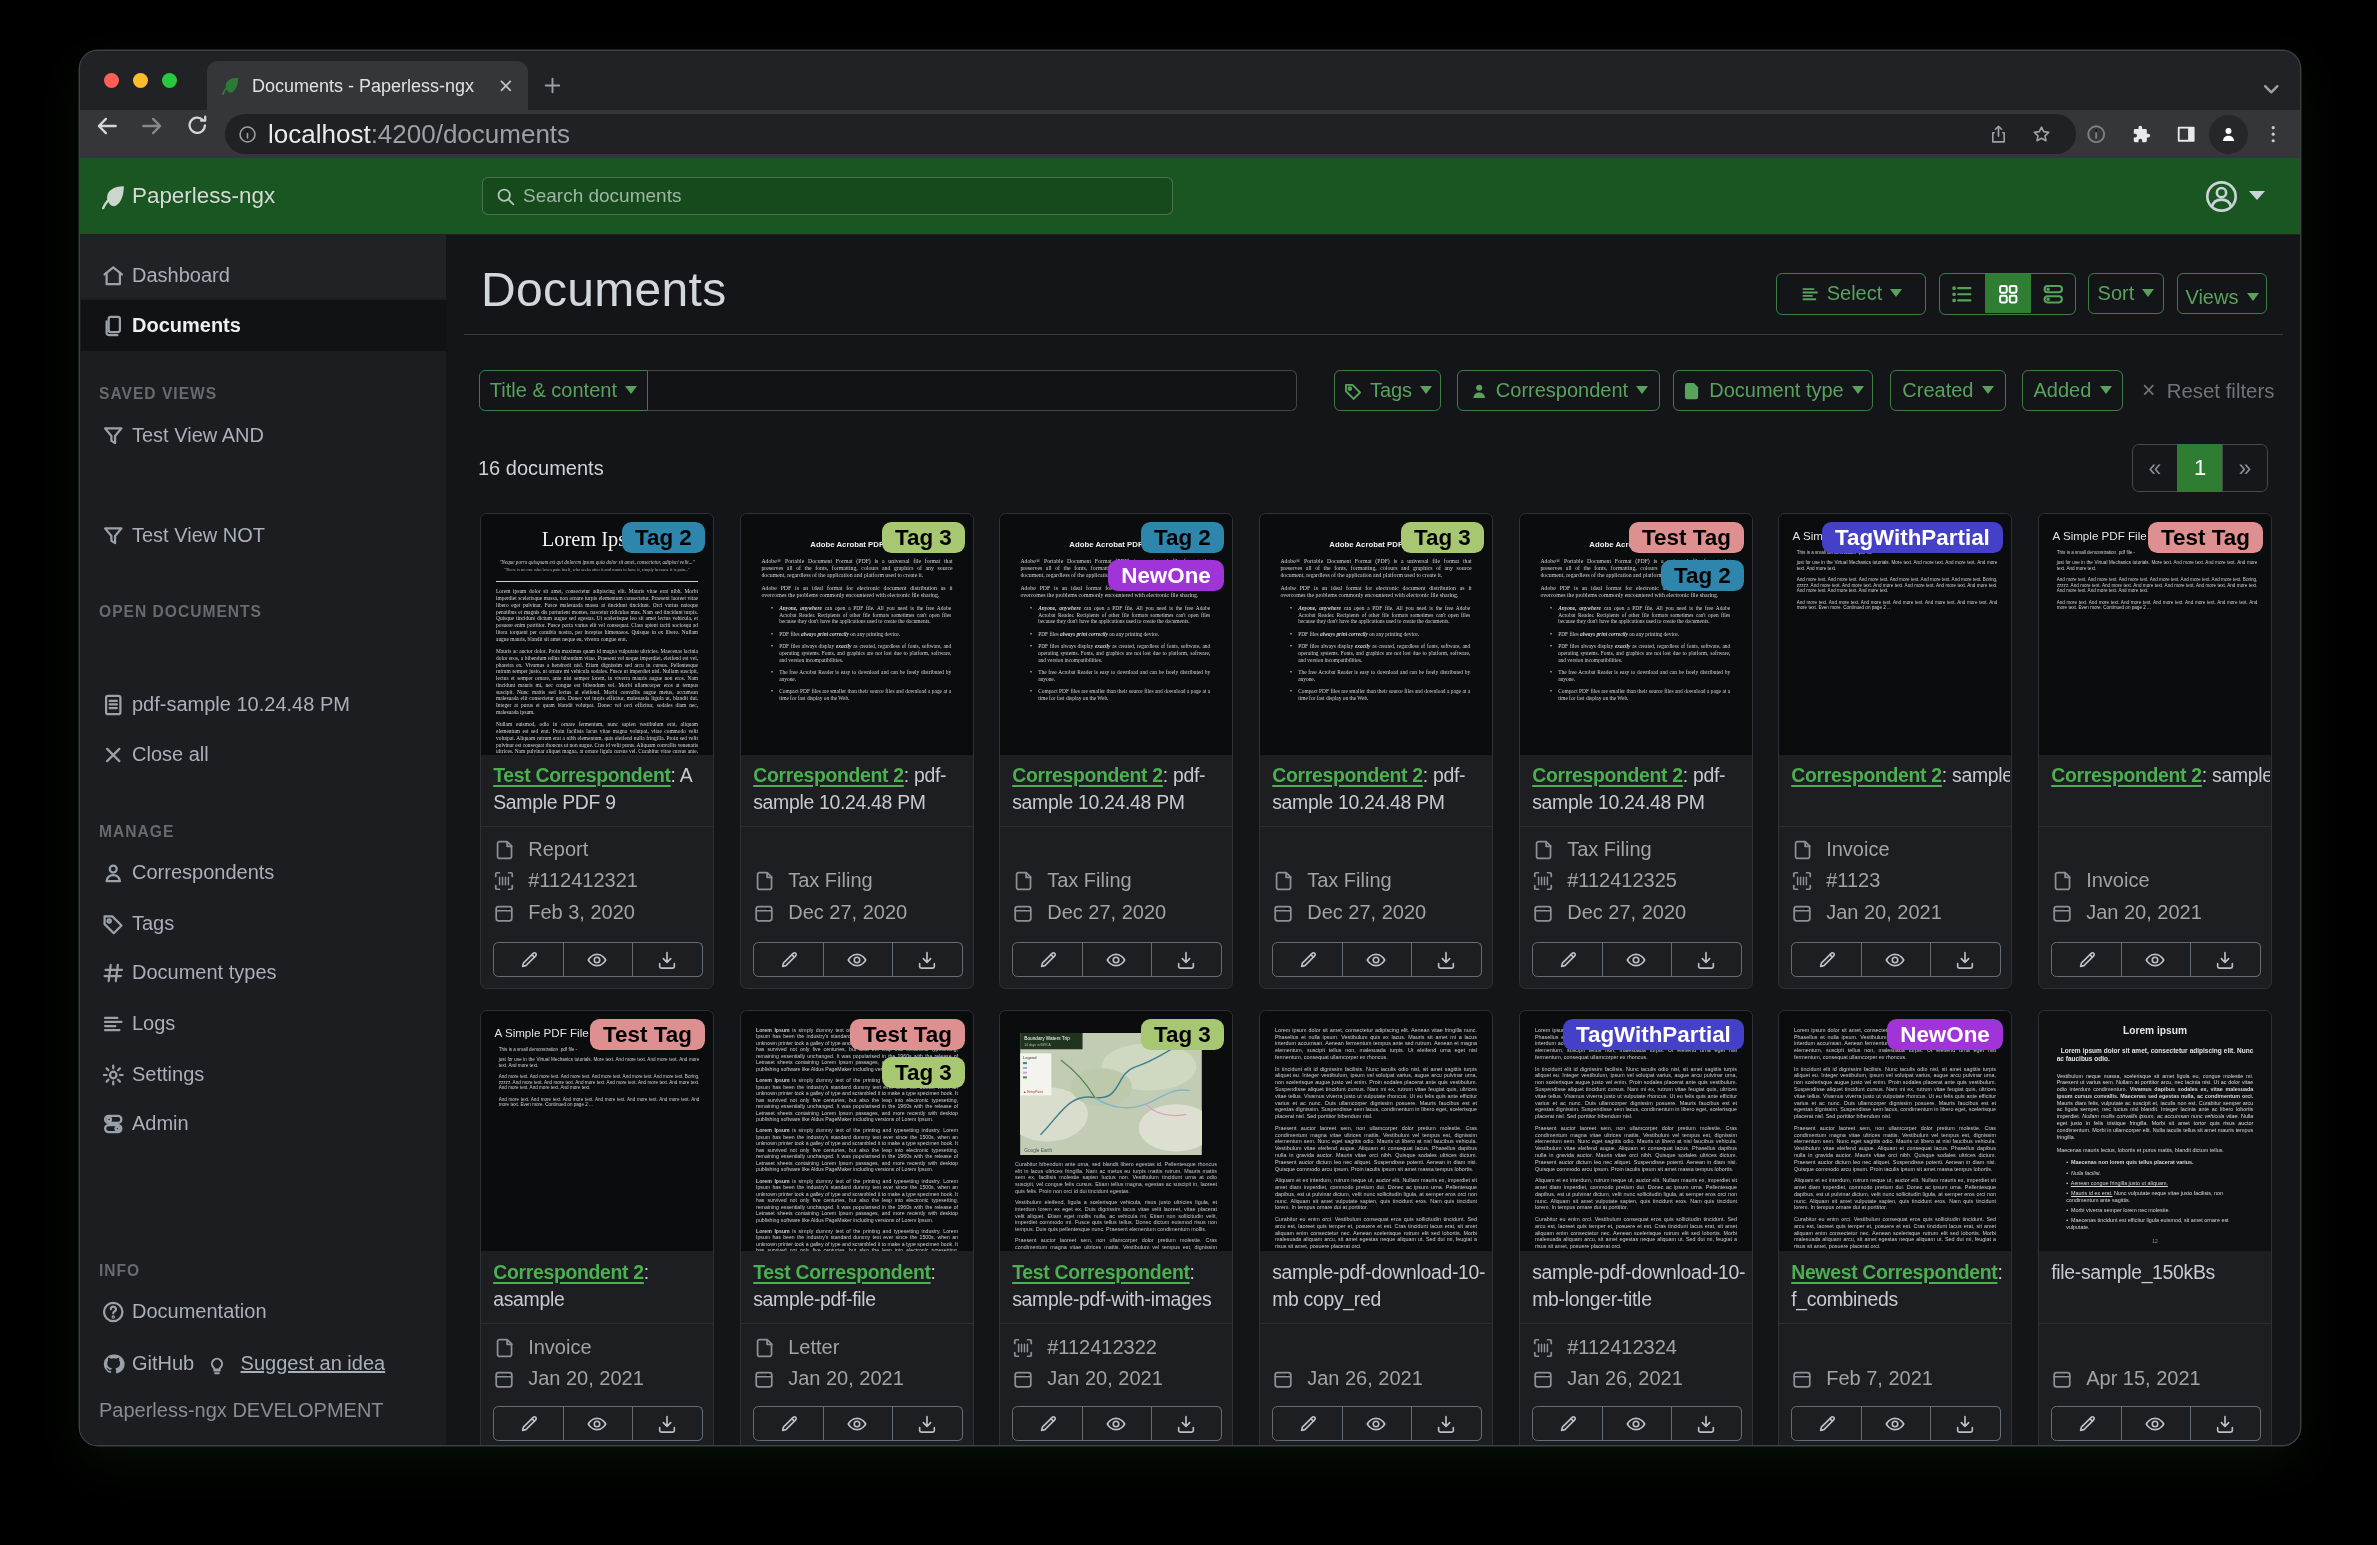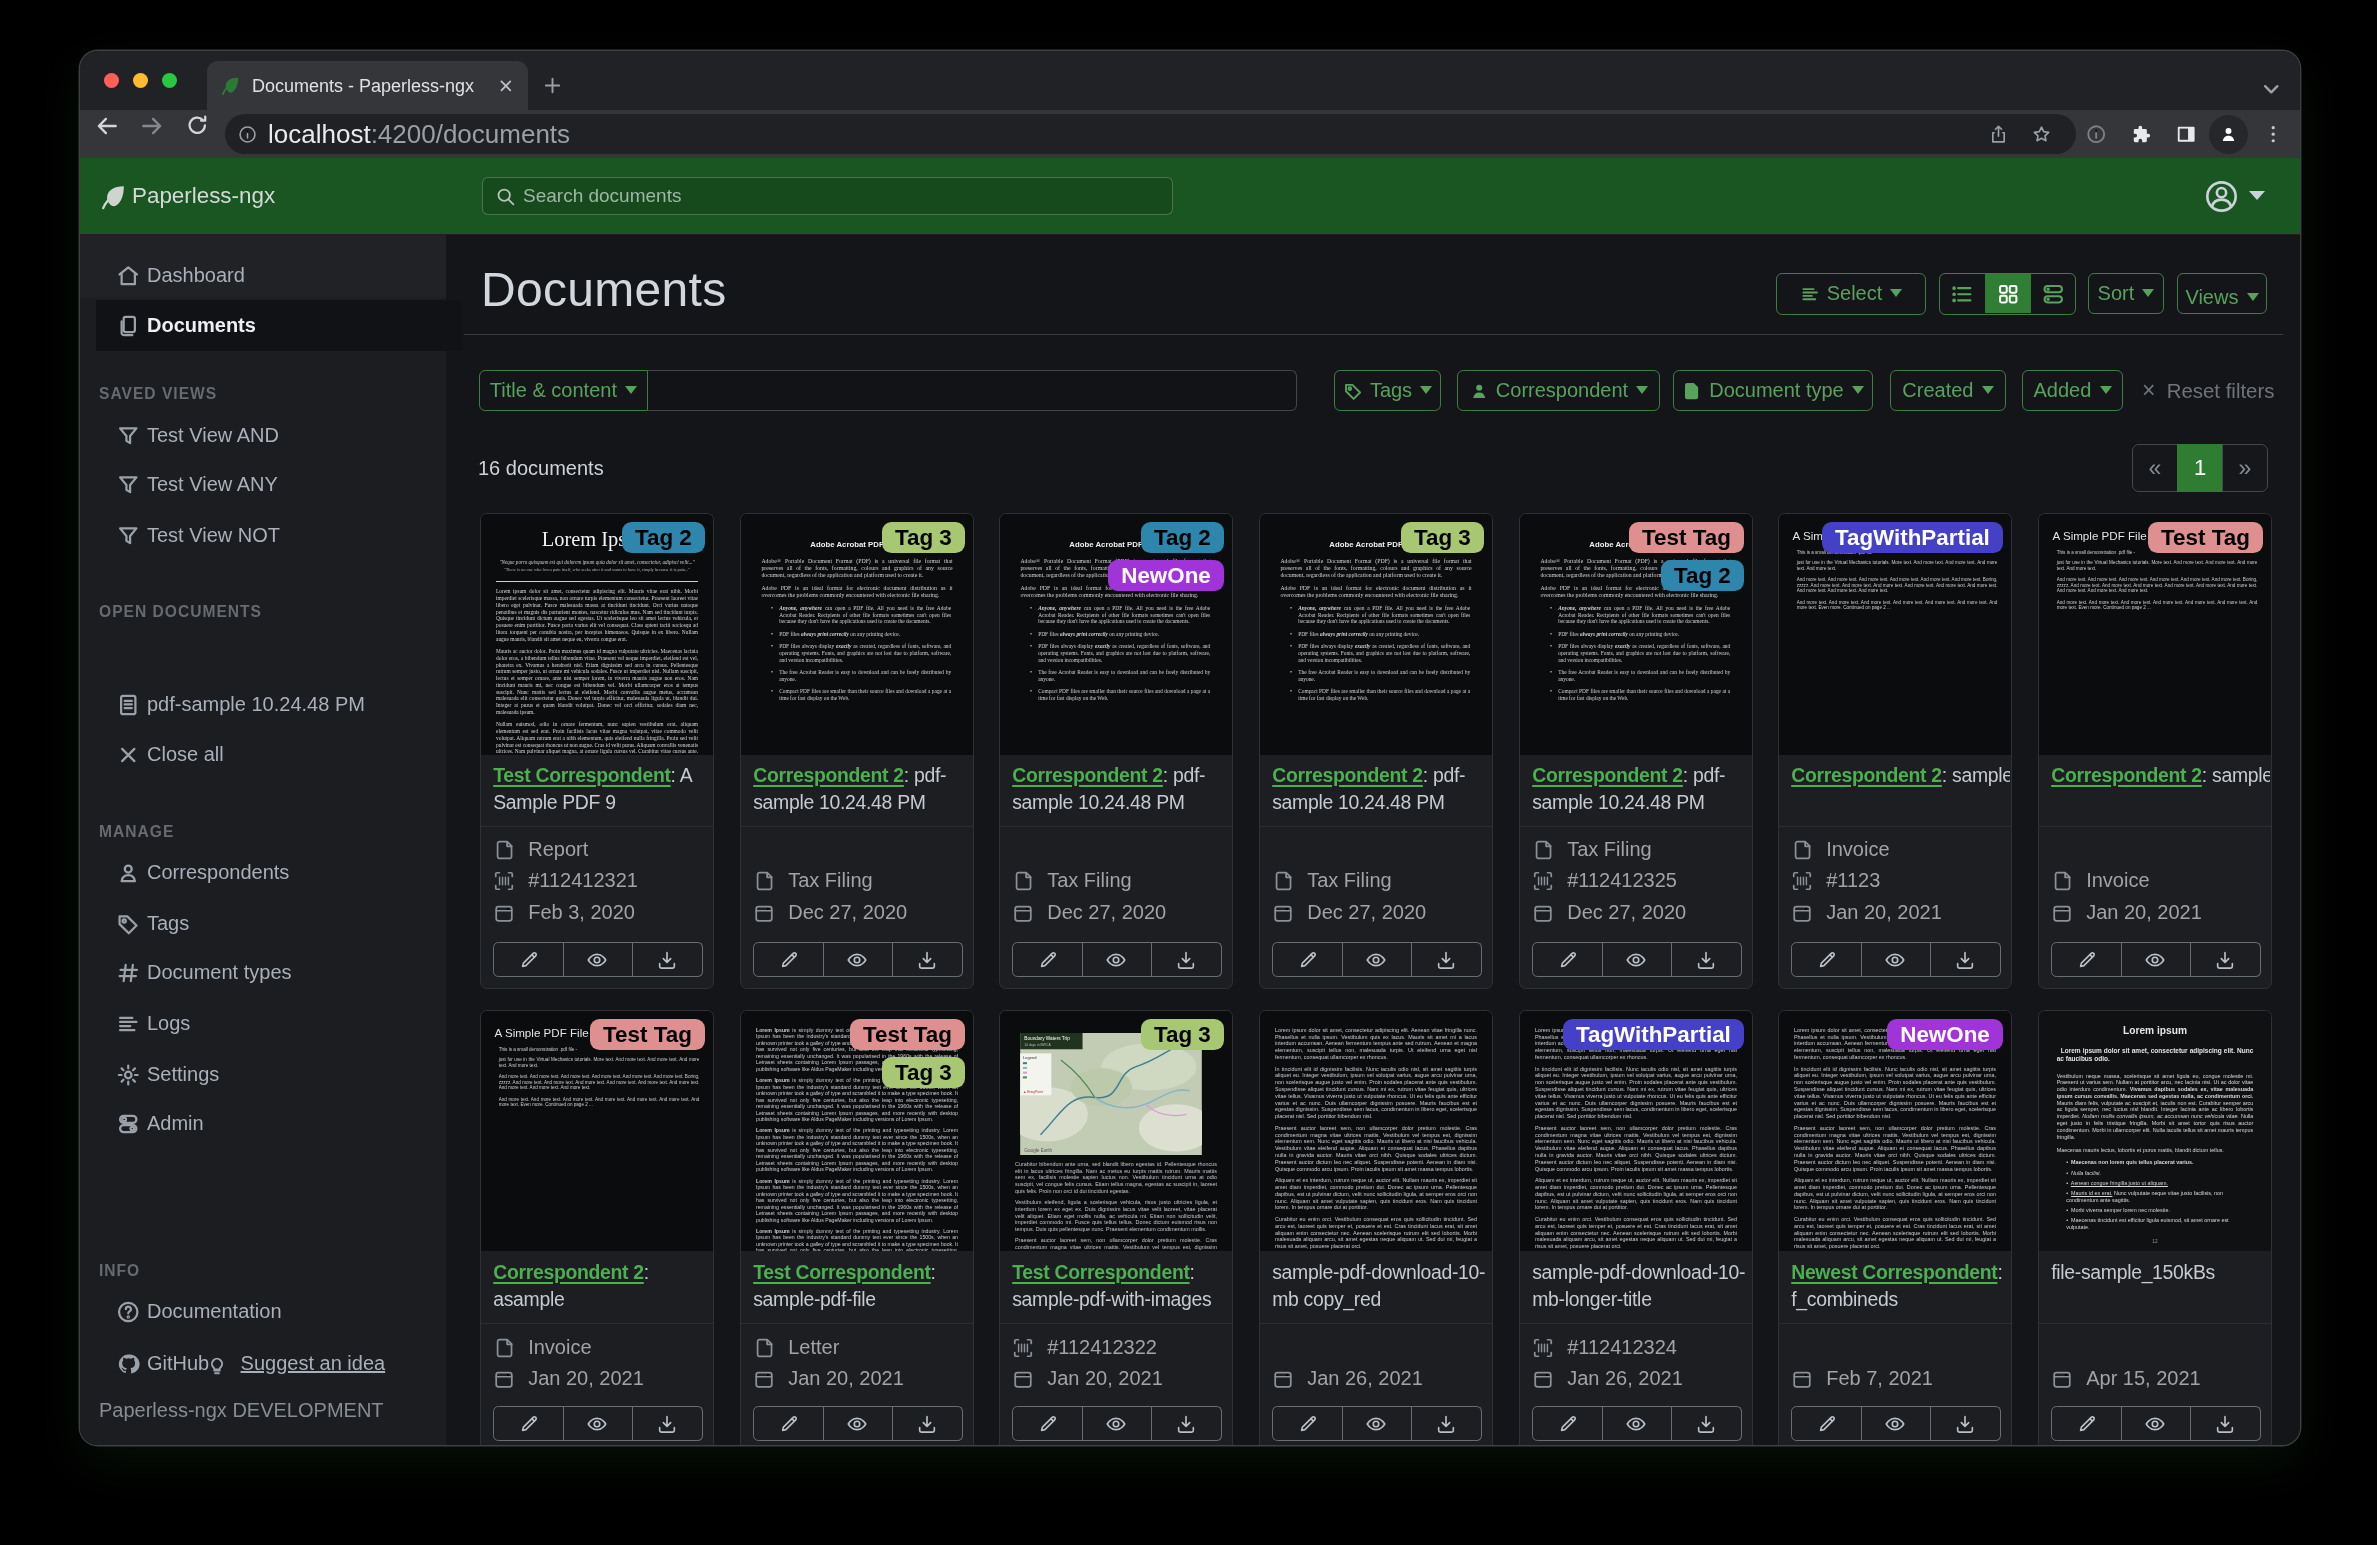--- a/index.html
+++ b/index.html
@@ -24,21 +24,21 @@
 .navbar { position:absolute; left:0; top:107px; width:2220px; height:76px; background:#1a5622; }
 .brand { position:absolute; left:52px; top:0; height:76px; line-height:76px; font-size:22.4px;
   color:#d5dad6; }
 .search { position:absolute; left:402px; top:19px; width:691px; height:38px;
   border:1.4px solid rgba(208,226,210,.28); border-radius:6.1px; background:rgba(8,30,10,.22); }
 .search .ph { position:absolute; left:40px; top:0; height:35px; line-height:35px; font-size:19px;
   color:#9fb6a5; }
 
 .main { position:absolute; left:0; top:184px; width:2220px; height:1210px; background:#141519; }
 .sidebar { position:absolute; left:0; top:0; width:366px; height:1210px; background:#1b1d20; }
-.snav { position:absolute; left:16px; width:366px; height:51px; }
+.snav { position:absolute; left:1px; width:366px; height:51px; }
 .snav.active { background:#111215; }
 .snav .ic { position:absolute; left:20.4px; top:50%; transform:translateY(-50%); width:24.5px; height:24.5px; }
 .snav .tx { position:absolute; left:51px; top:0; height:51px; line-height:51px; font-size:20px;
   color:#a9b0ba; white-space:nowrap; }
 .snav.active .tx { color:#eceff3; font-weight:bold; }
 .shead { position:absolute; left:19px; font-size:15.6px; font-weight:bold; letter-spacing:1px;
   color:#666b71; white-space:nowrap; }
 .content { position:absolute; left:366px; top:0; width:1853px; height:1210px; }
 h2.pagetitle { position:absolute; left:35px; top:26.5px; font-size:48px; font-weight:500;
   color:#d2d7dd; letter-spacing:0.3px; }
@@ -190,26 +190,20 @@
               <path d="M5.5 7.5v11a2.5 2.5 0 0 0 2.5 2.5h8"></path>
             </svg></div>
 <div class="tx">Documents</div>
 </div>
 <div class="snav" style="top:175px">
 <div class="ic"><svg width="24.5" height="24.5" viewBox="0 0 24 24" fill="none" stroke="#9aa1a9" stroke-width="2.2" stroke-linecap="round" stroke-linejoin="round">
               <path d="M4 4.5h16l-6.2 7.5v7l-3.6-2.2v-4.8z"></path>
             </svg></div>
 <div class="tx">Test View AND</div>
 </div>
-<div class="snav" style="top:224px">
-<div class="ic"><svg width="24.5" height="24.5" viewBox="0 0 24 24" fill="none" stroke="#9aa1a9" stroke-width="2.2" stroke-linecap="round" stroke-linejoin="round">
-              <path d="M4 4.5h16l-6.2 7.5v7l-3.6-2.2v-4.8z"></path>
-            </svg></div>
-<div class="tx">Test View ANY</div>
-</div>
 <div class="snav" style="top:275px">
 <div class="ic"><svg width="24.5" height="24.5" viewBox="0 0 24 24" fill="none" stroke="#9aa1a9" stroke-width="2.2" stroke-linecap="round" stroke-linejoin="round">
               <path d="M4 4.5h16l-6.2 7.5v7l-3.6-2.2v-4.8z"></path>
             </svg></div>
 <div class="tx">Test View NOT</div>
 </div>
 <div class="snav" style="top:444px">
 <div class="ic"><svg width="24.5" height="24.5" viewBox="0 0 24 24" fill="none" stroke="#9aa1a9" stroke-width="2.2" stroke-linecap="round" stroke-linejoin="round">
               <rect x="5" y="3" width="14" height="18" rx="2"></rect>
               <path d="M8.5 8h7M8.5 11.5h7M8.5 15h7"></path>

